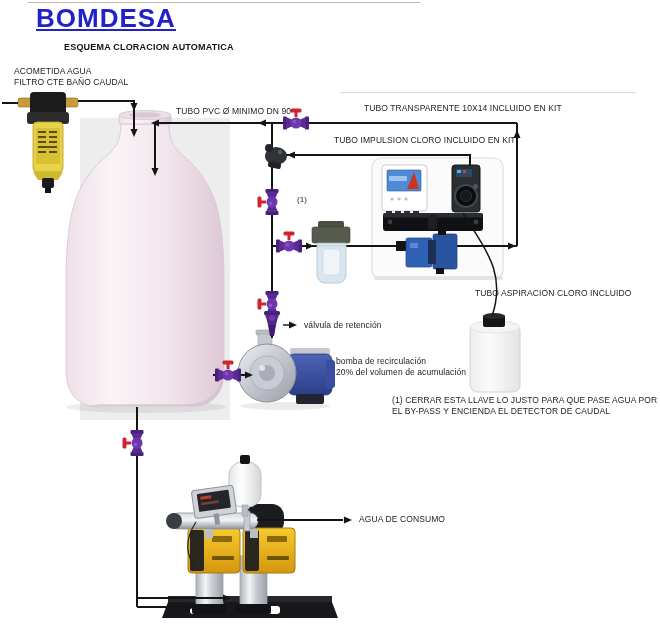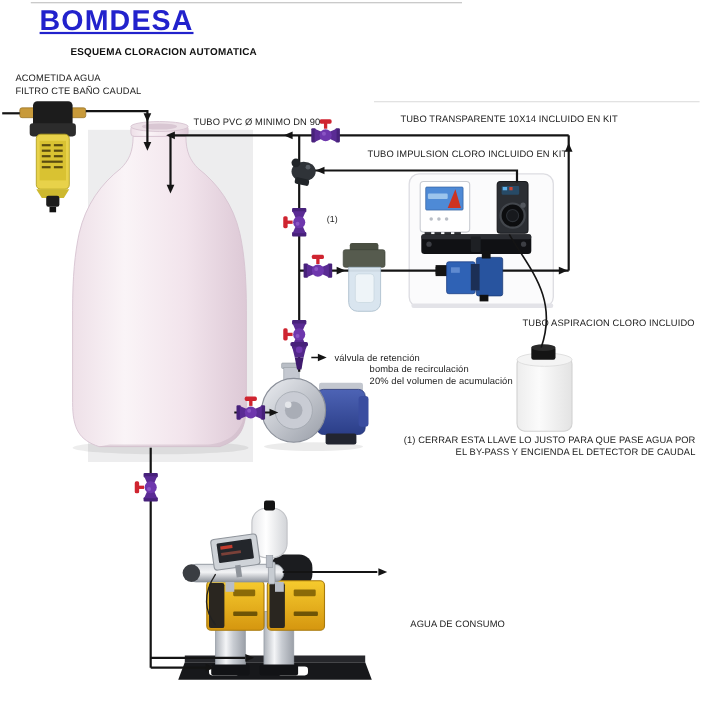--- a/index.html
+++ b/index.html
@@ -11,24 +11,24 @@
             letter-spacing:.2px;}
   .lbl{position:absolute;font-size:8.5px;color:#1c1c1c;white-space:pre-line;
        letter-spacing:.1px;line-height:10.5px;}
   #l-acometida{left:14px;top:66px;}
   #l-tubo-pvc{left:176px;top:106px;}
   #l-transp{left:364px;top:103px;}
   #l-impuls{left:334px;top:135px;text-align:right;}
   #l-aspir{left:450px;top:288px;margin-left:25px;}
   #l-deposito{left:528px;top:329px;}
   #l-retencion{left:304px;top:320px;}
-  #l-bomba{left:336px;top:330px;}
+  #l-bomba{left:336px;top:356px;}
   #l-ref1{left:297px;top:195px;font-size:8px;}
-  #l-nota{left:367px;top:395px;text-align:right;}
-  #l-consumo{left:373px;top:514px;margin-top:48px;}
+  #l-nota{left:392px;top:395px;}
+  #l-consumo{left:359px;top:514px;}
   svg.scene{position:absolute;left:0;top:0;}
 </style>
 </head>
 <body>
 
 <div class="canvas">
 
   <div class="brand">BOMDESA</div>
   <div class="subtitle">ESQUEMA CLORACION AUTOMATICA</div>
 

